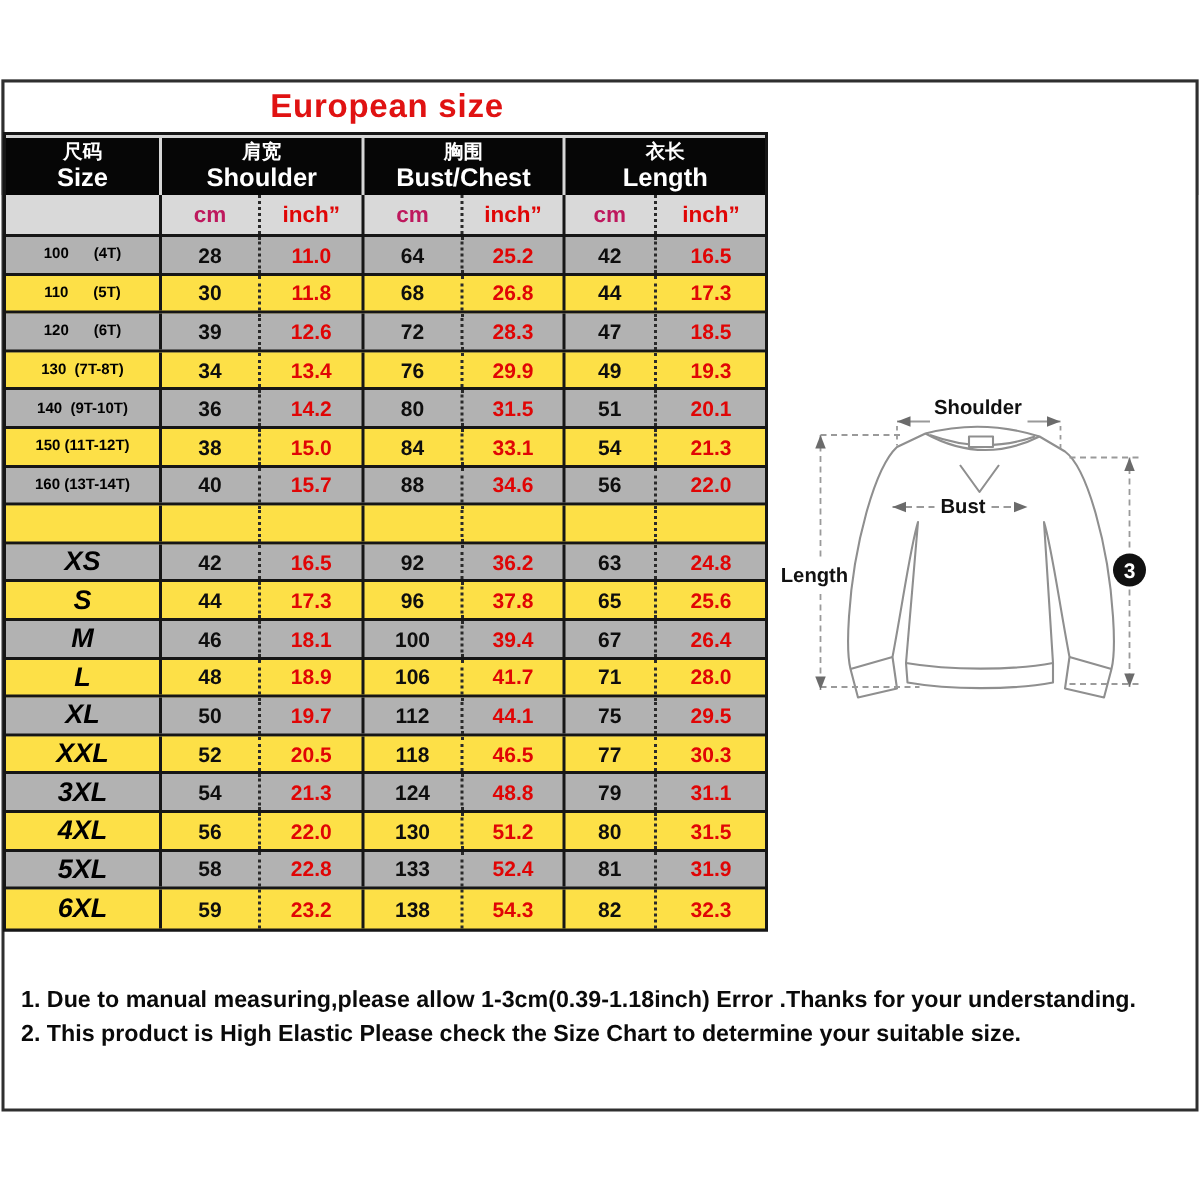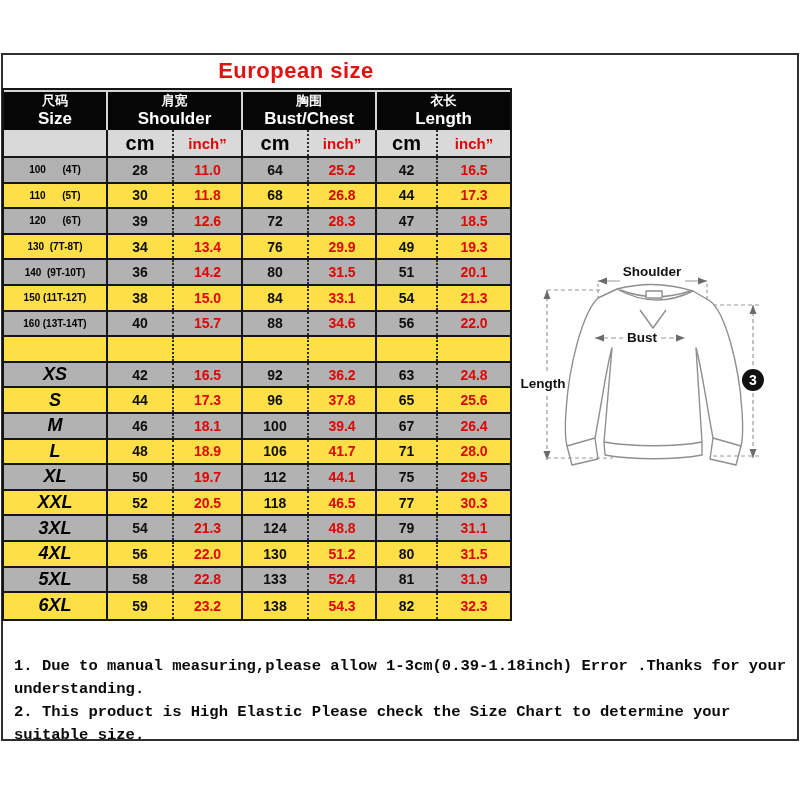--- a/index.html
+++ b/index.html
@@ -11,21 +11,21 @@
   
   .frame{
     position:absolute;left:1px;top:53px;width:794px;height:684px;
     border:2px solid #2f2f2f;background:#fff;box-sizing:content-box;
   }
   .black-band{
     position:absolute;left:1px;top:53px;width:798px;height:77px;background:#060606;
   }
   .title{
     position:absolute;left:2px;top:53px;width:512px;height:35px;line-height:36px;
-    text-align:center;font-size:22px;font-weight:bold;color:#e01212;letter-spacing:.5px;padding-left:38px;
+    text-align:center;font-size:22px;font-weight:bold;color:#e01212;letter-spacing:.5px;
   }
   
   .size-table{
     position:absolute;left:2px;top:88px;width:510px;
     border:2px solid #161616;box-sizing:border-box;background:#161616;
   }
   .thead{
     display:grid;grid-template-columns:104px 135px 134px 1fr;
     height:40px;background:#060606;border-top:2px solid #d6d6d6;box-sizing:border-box;
   }
@@ -44,31 +44,31 @@
   .trow{height:25.6px;border-bottom:2px solid #161616;}
   .tbody .trow:last-child{border-bottom:none;}
   .dark{background:#b2b2b2;}
   .light{background:#fde047;}
   .cell{
     display:flex;align-items:center;justify-content:center;
     font-weight:bold;box-sizing:border-box;min-width:0;
   }
   .bsol{border-right:2px solid #161616;}
   .bdot{border-right:2px dotted #2a2a2a;}
-  .cm-label{font-size:20px;color:#000000;text-align:center;}
+  .cm-label{font-size:15px;color:#be185d;text-align:center;}
   .inch-label{font-size:15px;color:#e00505;}
   .num{font-size:14px;}
   .cmval{color:#0e0e0e;}
   .inchval{color:#e00505;}
   .klabel{font-size:10px;white-space:pre;}
   .alabel{font-size:18px;font-style:italic;}
   
   .notes{
     position:absolute;left:14px;top:655px;width:778px;
-    font-size:15.5px;font-weight:bold;color:#0a0a0a;line-height:23px;font-family:Liberation Mono, monospace;
+    font-size:15.5px;font-weight:bold;color:#0a0a0a;line-height:23px;
   }
   
   .diagram{position:absolute;left:513px;top:246px;}
   .diagram text{font-family:"Liberation Sans","DejaVu Sans",sans-serif;}
 </style>
 </head>
 <body>
 
 <div class="canvas">
 

